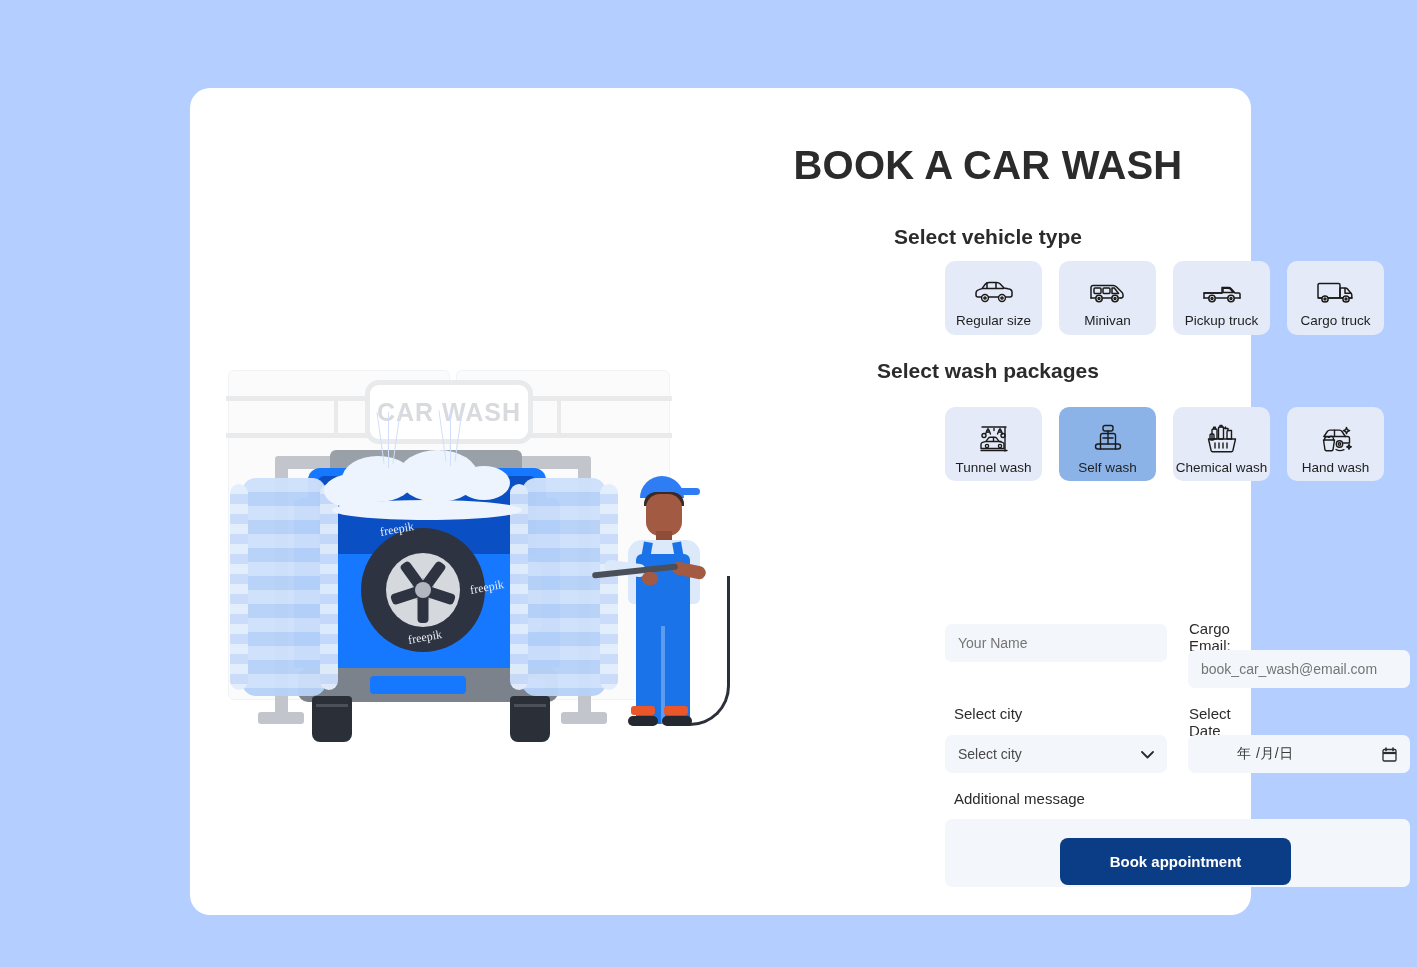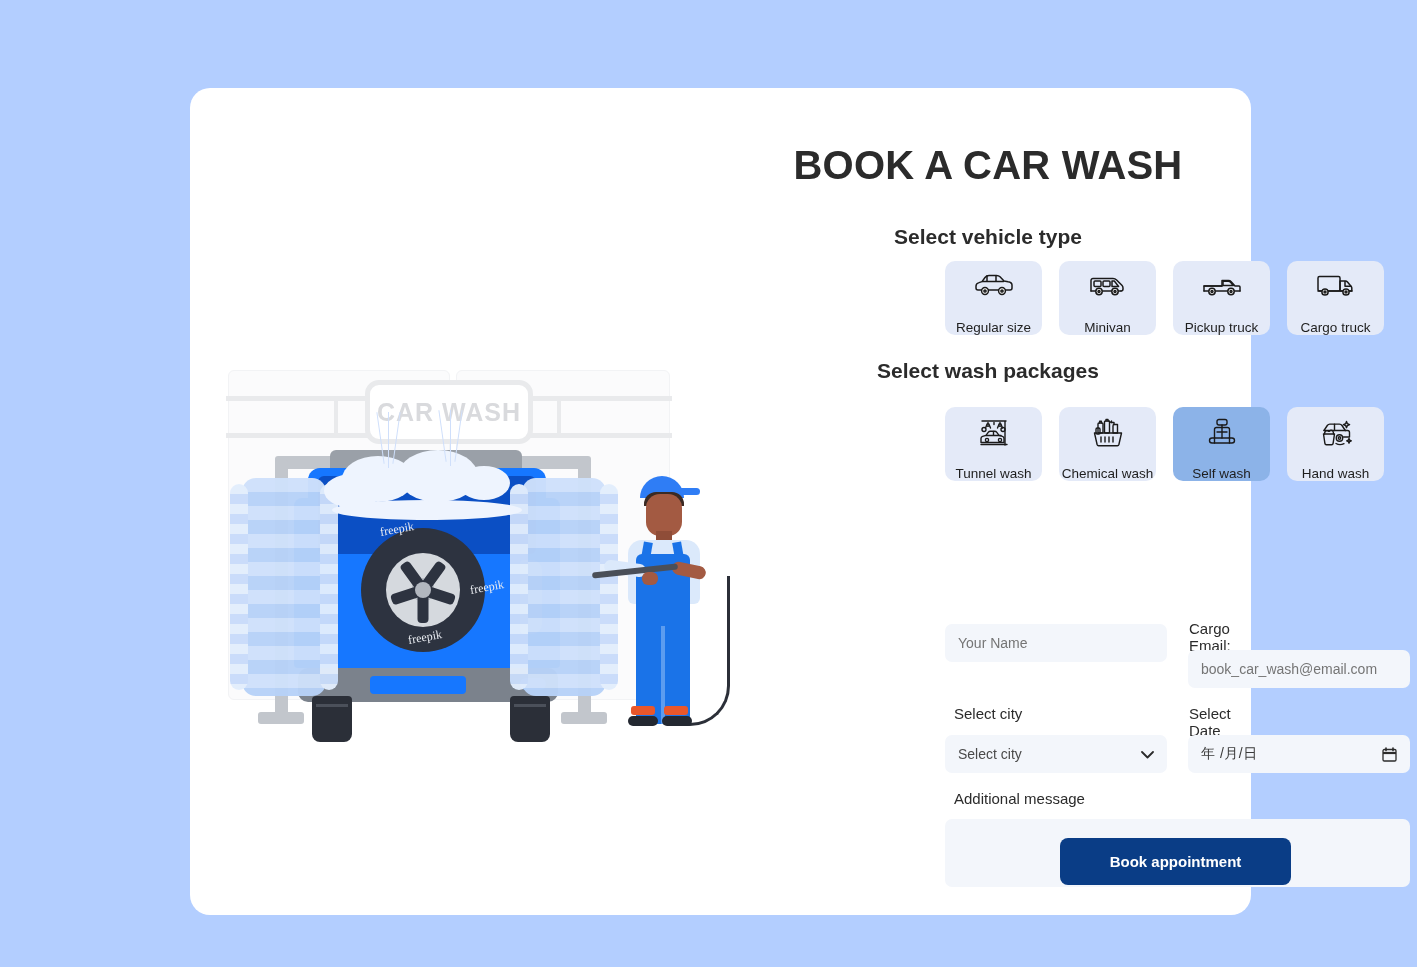--- a/index.html
+++ b/index.html
@@ -209,21 +209,21 @@
   .sh-package { top: 271px; }
 
   .chip-row { position:absolute; left: 190px; width: 450px; display:flex; gap:17px; }
   .cr-vehicle { top: 173px; left: 190px; }
   .cr-package { top: 319px; left: 190px; }
 
   .chip {
     width: 97px; height: 74px;
     background: #e4eaf8;
     border-radius: 10px;
-    display:flex; flex-direction:column; align-items:center; justify-content:space-between;
+    display:flex; flex-direction:column; align-items:center; justify-content:center;
     padding-top: 11px;
     cursor:pointer;
   }
   .chip.selected { background:#8cb3e8; }
   .chip .chip-label {
     font-size: 13.5px; color:#1e1e1e; margin-top: 6px; white-space:nowrap;
   }
   .chip svg { display:block; }
 
   .field-label {
@@ -253,21 +253,21 @@
   .city-wrap { position:absolute; left:190px; top:647px; width:222px; height:38px; }
   .city-wrap select {
     width:100%; height:100%; background:#f3f6fb; border:none; border-radius:7px;
     padding: 0 13px; font-size:14px; color:#4a4a4a;
     font-family:"Liberation Sans", sans-serif;
     appearance:none; -webkit-appearance:none; cursor:pointer;
   }
   .date-wrap { position:absolute; left:433px; top:647px; width:222px; height:38px;
                background:#f3f6fb; border-radius:7px; display:flex; align-items:center;
                padding: 0 13px; justify-content:space-between; }
-  .date-text { font-size:14px; color:#3a3a3a; letter-spacing:.5px;}
+  .date-text { font-size:14px; color:#3a3a3a; letter-spacing:.5px;margin-left:36px;}
   .cal-icon { width:15px; height:15px; }
 
   .book-btn {
     position:absolute; left: 305px; top: 750px;
     width: 231px; height: 47px;
     background:#0a3d86; color:#ffffff; border:none; border-radius: 8px;
     font-size: 15px; font-weight: bold; cursor:pointer;
     font-family:"Liberation Sans", sans-serif;
   }
 </style>
@@ -448,50 +448,50 @@
               <circle cx="11" cy="22" r="1.6"></circle>
                 <circle cx="24" cy="22" r="1.6"></circle>
               <path d="M5 26.5h26"></path>
               <circle cx="8" cy="11.5" r="2"></circle>
                 <circle cx="27" cy="11.5" r="2"></circle>
             </svg>
           </span>
           <span class="chip-label">Tunnel wash</span>
         </div>
 
+        <div class="chip selected">
+          <span>
+            <svg width="32" height="30" viewBox="0 0 32 30" fill="none" stroke="#1a1a1a" stroke-width="1.4" stroke-linecap="round" stroke-linejoin="round">
+              <rect x="11" y="1.5" width="10" height="5.5" rx="2"></rect>
+              <path d="M16 7v2.5"></path>
+              <path d="M10.5 9.5h11c1.1 0 2 .9 2 2v8.5H8.5v-8.5c0-1.1.9-2 2-2z"></path>
+              <path d="M16 9.5v10.5M11 14h10"></path>
+              <path d="M8.5 20H6c-1.4 0-2.5 1.1-2.5 2.5S4.6 25 6 25h20c1.4 0 2.5-1.1 2.5-2.5S27.4 20 26 20h-2.5"></path>
+              <path d="M8.5 20v5M23.5 20v5"></path>
+            </svg>
+          </span>
+          <span class="chip-label">Self wash</span>
+        </div>
+
         <div class="chip">
           <span>
             <svg width="36" height="30" viewBox="0 0 36 30" fill="none" stroke="#1a1a1a" stroke-width="1.4" stroke-linecap="round" stroke-linejoin="round">
               <rect x="8" y="5" width="5" height="10" rx="1"></rect>
               <path d="M9.6 5V3.2h1.8V5"></path>
               <rect x="14.5" y="3" width="5" height="12" rx="1"></rect>
               <path d="M16 3V1.4h2V3"></path>
               <path d="M24 6.5h3.5v8.5H23V8c0-.8.5-1.5 1-1.5z"></path>
               <path d="M24 6.5V4.5h-3l-2-1.5"></path>
               <path d="M21.5 3v1.6"></path>
               <path d="M4.5 15h27l-2.6 11.5a1.6 1.6 0 0 1-1.6 1.2H8.7a1.6 1.6 0 0 1-1.6-1.2z"></path>
               <path d="M11 19v5M15 19v5M19 19v5M23 19v5"></path>
               <rect x="6" y="10" width="4" height="6" rx="1.2"></rect>
             </svg>
           </span>
           <span class="chip-label">Chemical wash</span>
-        </div>
-
-        <div class="chip selected">
-          <span>
-            <svg width="32" height="30" viewBox="0 0 32 30" fill="none" stroke="#1a1a1a" stroke-width="1.4" stroke-linecap="round" stroke-linejoin="round">
-              <rect x="11" y="1.5" width="10" height="5.5" rx="2"></rect>
-              <path d="M16 7v2.5"></path>
-              <path d="M10.5 9.5h11c1.1 0 2 .9 2 2v8.5H8.5v-8.5c0-1.1.9-2 2-2z"></path>
-              <path d="M16 9.5v10.5M11 14h10"></path>
-              <path d="M8.5 20H6c-1.4 0-2.5 1.1-2.5 2.5S4.6 25 6 25h20c1.4 0 2.5-1.1 2.5-2.5S27.4 20 26 20h-2.5"></path>
-              <path d="M8.5 20v5M23.5 20v5"></path>
-            </svg>
-          </span>
-          <span class="chip-label">Self wash</span>
         </div>
 
         <div class="chip">
           <span>
             <svg width="36" height="30" viewBox="0 0 36 30" fill="none" stroke="#1a1a1a" stroke-width="1.4" stroke-linecap="round" stroke-linejoin="round">
               <path d="M6 12.5l3.3-5c.6-.9 1.6-1.4 2.6-1.4h9.5c1 0 2 .5 2.6 1.4l3.3 5"></path>
               <path d="M6 12.5h21.5"></path>
               <path d="M16.5 6.3v6.2"></path>
               <path d="M27.5 12.5h2a2 2 0 0 1 2 2V19h-6"></path>
               <path d="M28.5 3.5l.9 2.2 2.2.9-2.2.9-.9 2.2-.9-2.2-2.2-.9 2.2-.9z"></path>

